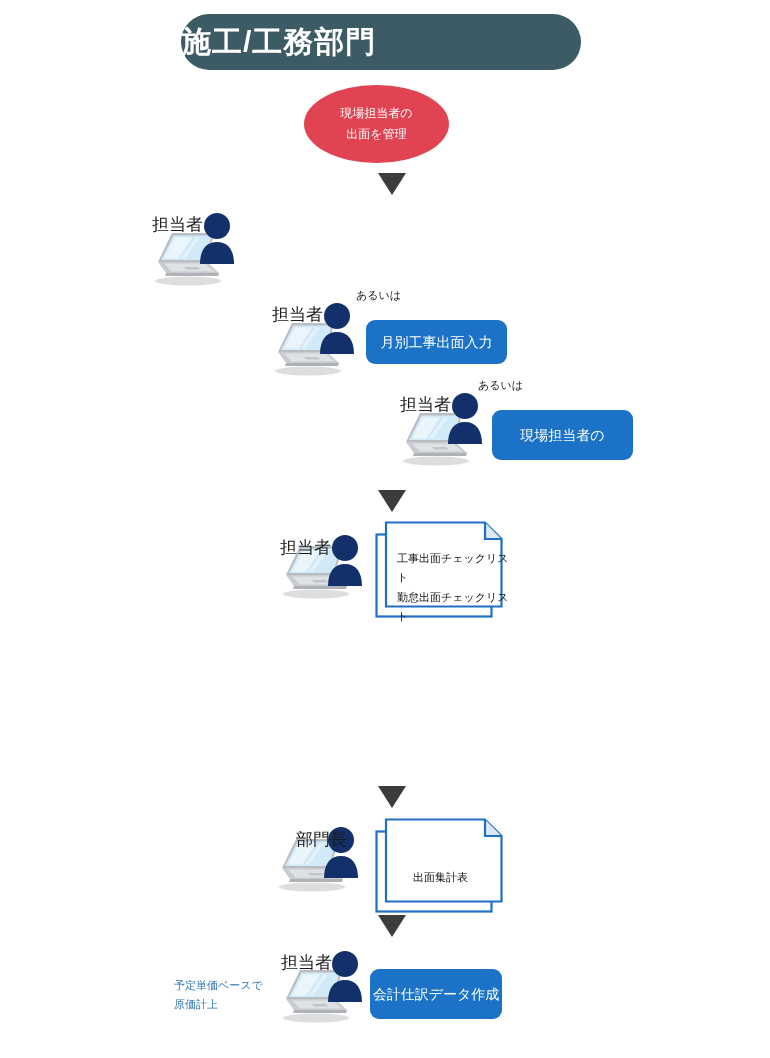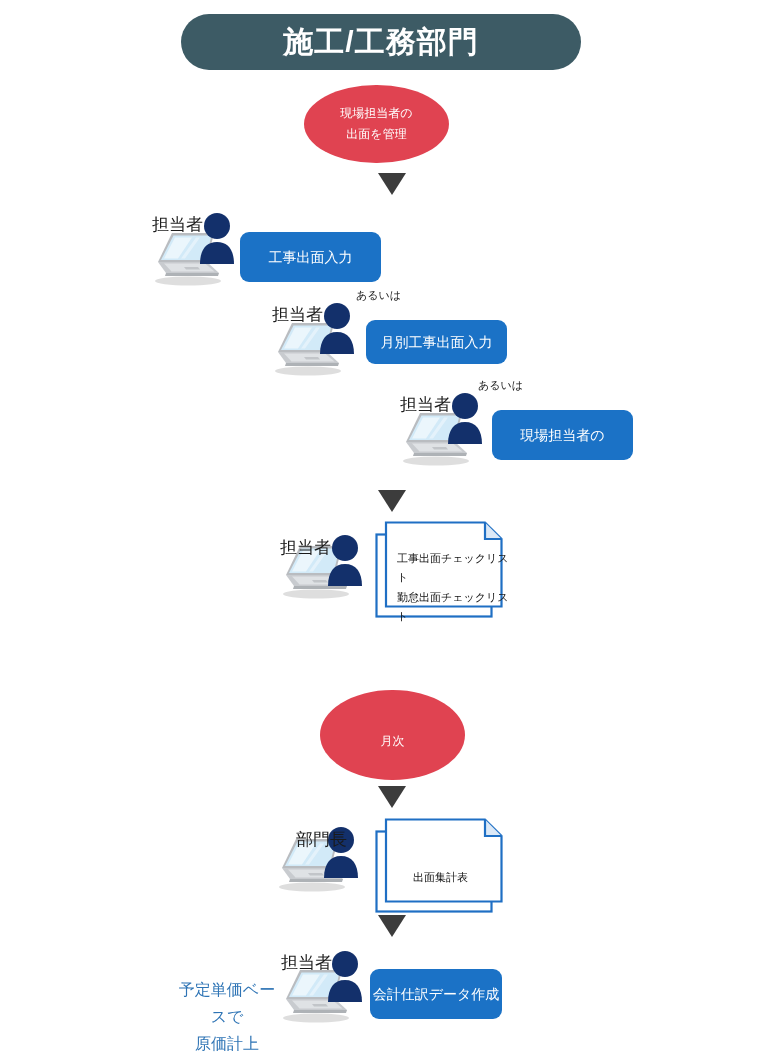--- a/index.html
+++ b/index.html
@@ -24,21 +24,20 @@
   
   .header-pill {
     left: 181px;
     top: 14px;
     width: 400px;
     height: 56px;
     background: #3d5b65;
     border-radius: 28px;
     display: flex;
     align-items: center;
-    justify-content: center;
   }
   .header-pill .title {
     color: #ffffff;
     font-size: 30px;
     font-weight: bold;
     letter-spacing: 1px;
     line-height: 1;
     white-space: nowrap;
   }
 
@@ -99,24 +98,23 @@
     line-height: 1;
     white-space: nowrap;
   }
   .alt-label {
     font-size: 11px;
     color: #1a1a1a;
     line-height: 1;
     white-space: nowrap;
   }
   .note-text {
-    font-size: 16px;
+    font-size: 11px;
     color: #2e74b5;
     line-height: 1.7;
-    text-align: center;
     white-space: pre-line;
   }
 
   
   .person { width: 42px; height: 52px; }
 
   
   .laptop { width: 74px; height: 58px; }
 
   
@@ -161,23 +159,20 @@
   </div>
 
   <div class="abs" style="left:196px; top:212px;">
     <svg class="person" viewBox="0 0 42 52" xmlns="http://www.w3.org/2000/svg">
       <circle cx="21" cy="14" r="13" fill="#13306b"></circle>
       <path d="M21 30 C32 30 38 38 38 52 L4 52 C4 38 10 30 21 30 Z" fill="#13306b"></path>
     </svg>
   </div>
   <span class="abs role-label" style="left:152px; top:216px;">担当者</span>
 
-  <div class="abs btn" style="left:240px; top:232px; width:141px; height:50px;">
-    <span class="btn-label">工事出面入力</span>
-  </div>
 
   <span class="abs alt-label" style="left:356px; top:290px;">あるいは</span>
   <div class="abs" style="left:268px; top:318px;">
     <svg class="laptop" viewBox="0 0 74 58" xmlns="http://www.w3.org/2000/svg">
       <ellipse cx="40" cy="53" rx="33" ry="4.5" fill="#000000" opacity="0.13"></ellipse>
       <path d="M10 34 L24 5 L66 5 L59 34 Z" fill="#b9bcc0"></path>
       <path d="M13 32 L25.5 7.5 L63.5 7.5 L57.5 32 Z" fill="#d2eaf8"></path>
       <path d="M16 30.5 L27 9.5 L44 9.5 L30 30.5 Z" fill="#ffffff" opacity="0.55"></path>
       <path d="M33 30.5 L48 9.5 L52 9.5 L37 30.5 Z" fill="#ffffff" opacity="0.4"></path>
       <path d="M10 34 L59 34 L71 45 L18 45 Z" fill="#c8cbcf"></path>
@@ -248,23 +243,20 @@
   <div class="abs doc-wrap" style="left:375px; top:521px;">
     <svg width="134" height="100" viewBox="0 0 134 100" xmlns="http://www.w3.org/2000/svg">
       <rect x="1.5" y="13.5" width="115" height="82" fill="#ffffff" stroke="#1f6fc4" stroke-width="2.2"></rect>
       <path d="M11 1.5 L110 1.5 L126.5 18 L126.5 85.5 L11 85.5 Z" fill="#ffffff" stroke="#1f6fc4" stroke-width="2.2" stroke-linejoin="miter"></path>
       <path d="M110 1.5 L110 18 L126.5 18" fill="#dce9f7" stroke="#1f6fc4" stroke-width="2.2"></path>
     </svg>
     <span class="doc-text" style="left:22px; top:28px;">工事出面チェックリスト
 勤怠出面チェックリスト</span>
   </div>
 
-  <div class="abs oval oval-monthly">
-    <span class="oval-text">月次</span>
-  </div>
 
   <div class="abs arrow" style="left:378px; top:786px;"></div>
 
   <div class="abs" style="left:272px; top:834px;">
     <svg class="laptop" viewBox="0 0 74 58" xmlns="http://www.w3.org/2000/svg">
       <ellipse cx="40" cy="53" rx="33" ry="4.5" fill="#000000" opacity="0.13"></ellipse>
       <path d="M10 34 L24 5 L66 5 L59 34 Z" fill="#b9bcc0"></path>
       <path d="M13 32 L25.5 7.5 L63.5 7.5 L57.5 32 Z" fill="#d2eaf8"></path>
       <path d="M16 30.5 L27 9.5 L44 9.5 L30 30.5 Z" fill="#ffffff" opacity="0.55"></path>
       <path d="M33 30.5 L48 9.5 L52 9.5 L37 30.5 Z" fill="#ffffff" opacity="0.4"></path>

